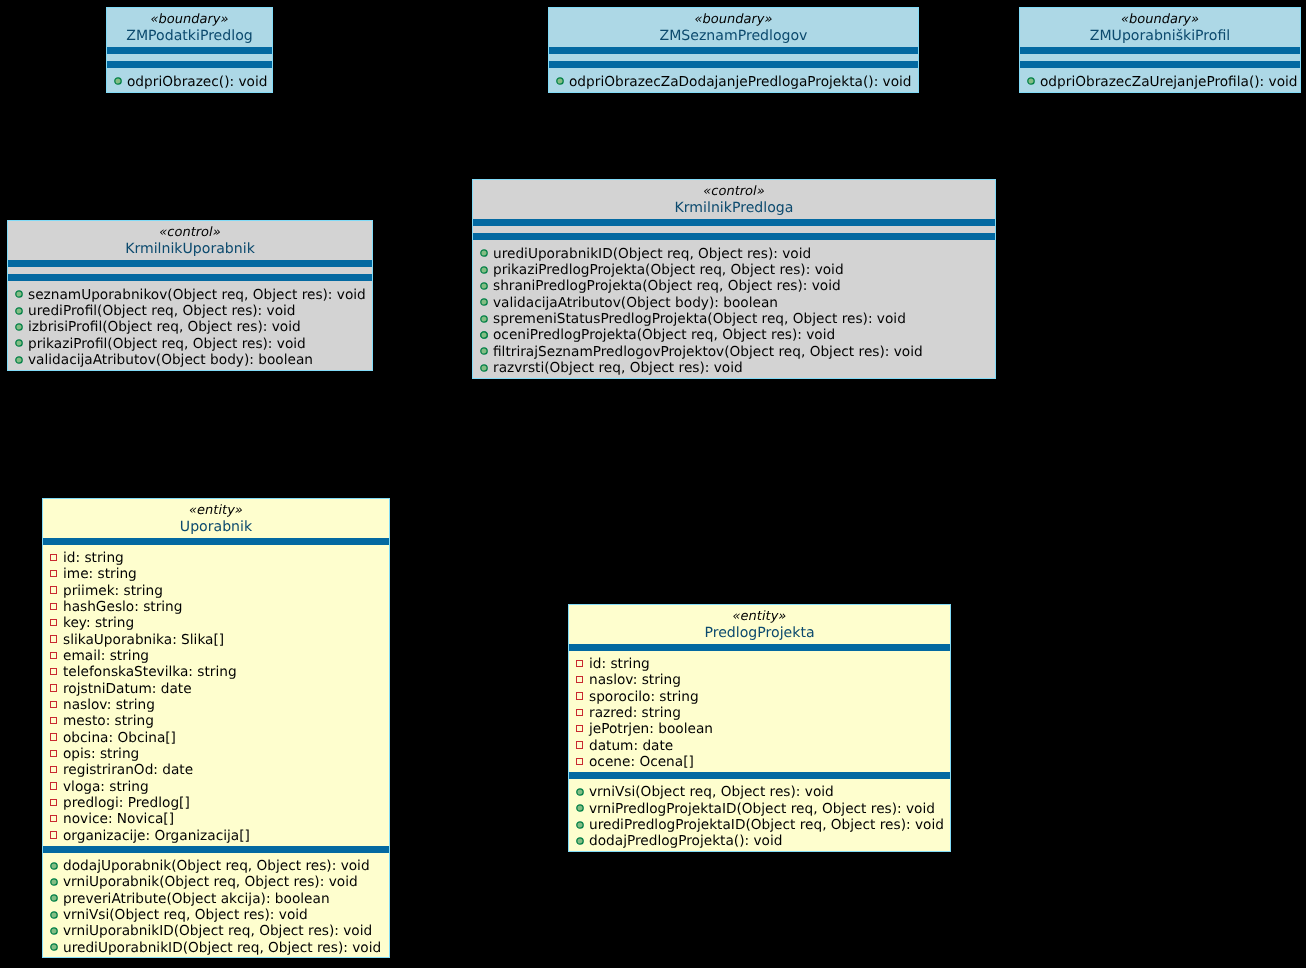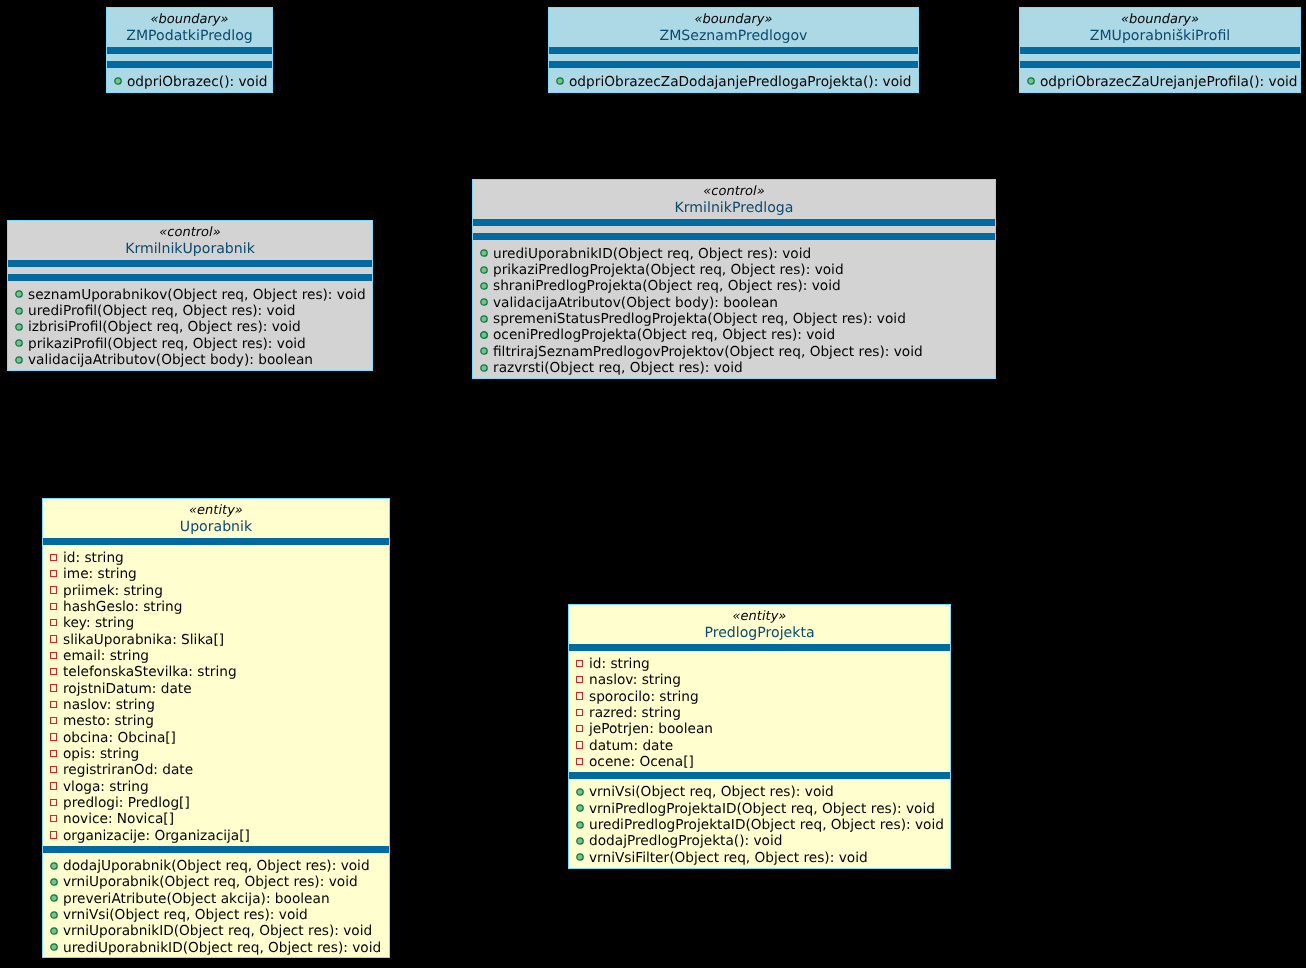--- a/index.html
+++ b/index.html
@@ -278,18 +278,15 @@
             </svg></span><span class="member-text">vrniVsi(Object req, Object res): void</span></div>
       <div class="member"><span class="vis-icon"><svg width="8" height="8" viewBox="0 0 8 8" aria-hidden="true">
               <circle cx="4" cy="4" r="3.2" fill="#84bd84" stroke="#038048" stroke-width="1.3"></circle>
             </svg></span><span class="member-text">vrniPredlogProjektaID(Object req, Object res): void</span></div>
       <div class="member"><span class="vis-icon"><svg width="8" height="8" viewBox="0 0 8 8" aria-hidden="true">
               <circle cx="4" cy="4" r="3.2" fill="#84bd84" stroke="#038048" stroke-width="1.3"></circle>
             </svg></span><span class="member-text">urediPredlogProjektaID(Object req, Object res): void</span></div>
       <div class="member"><span class="vis-icon"><svg width="8" height="8" viewBox="0 0 8 8" aria-hidden="true">
               <circle cx="4" cy="4" r="3.2" fill="#84bd84" stroke="#038048" stroke-width="1.3"></circle>
             </svg></span><span class="member-text">dodajPredlogProjekta(): void</span></div>
-      <div class="member"><span class="vis-icon"><svg width="8" height="8" viewBox="0 0 8 8" aria-hidden="true">
-              <circle cx="4" cy="4" r="3.2" fill="#84bd84" stroke="#038048" stroke-width="1.3"></circle>
-            </svg></span><span class="member-text">vrniVsiFilter(Object req, Object res): void</span></div>
     </div>
   </div>
 </div>
 
 </body></html>

